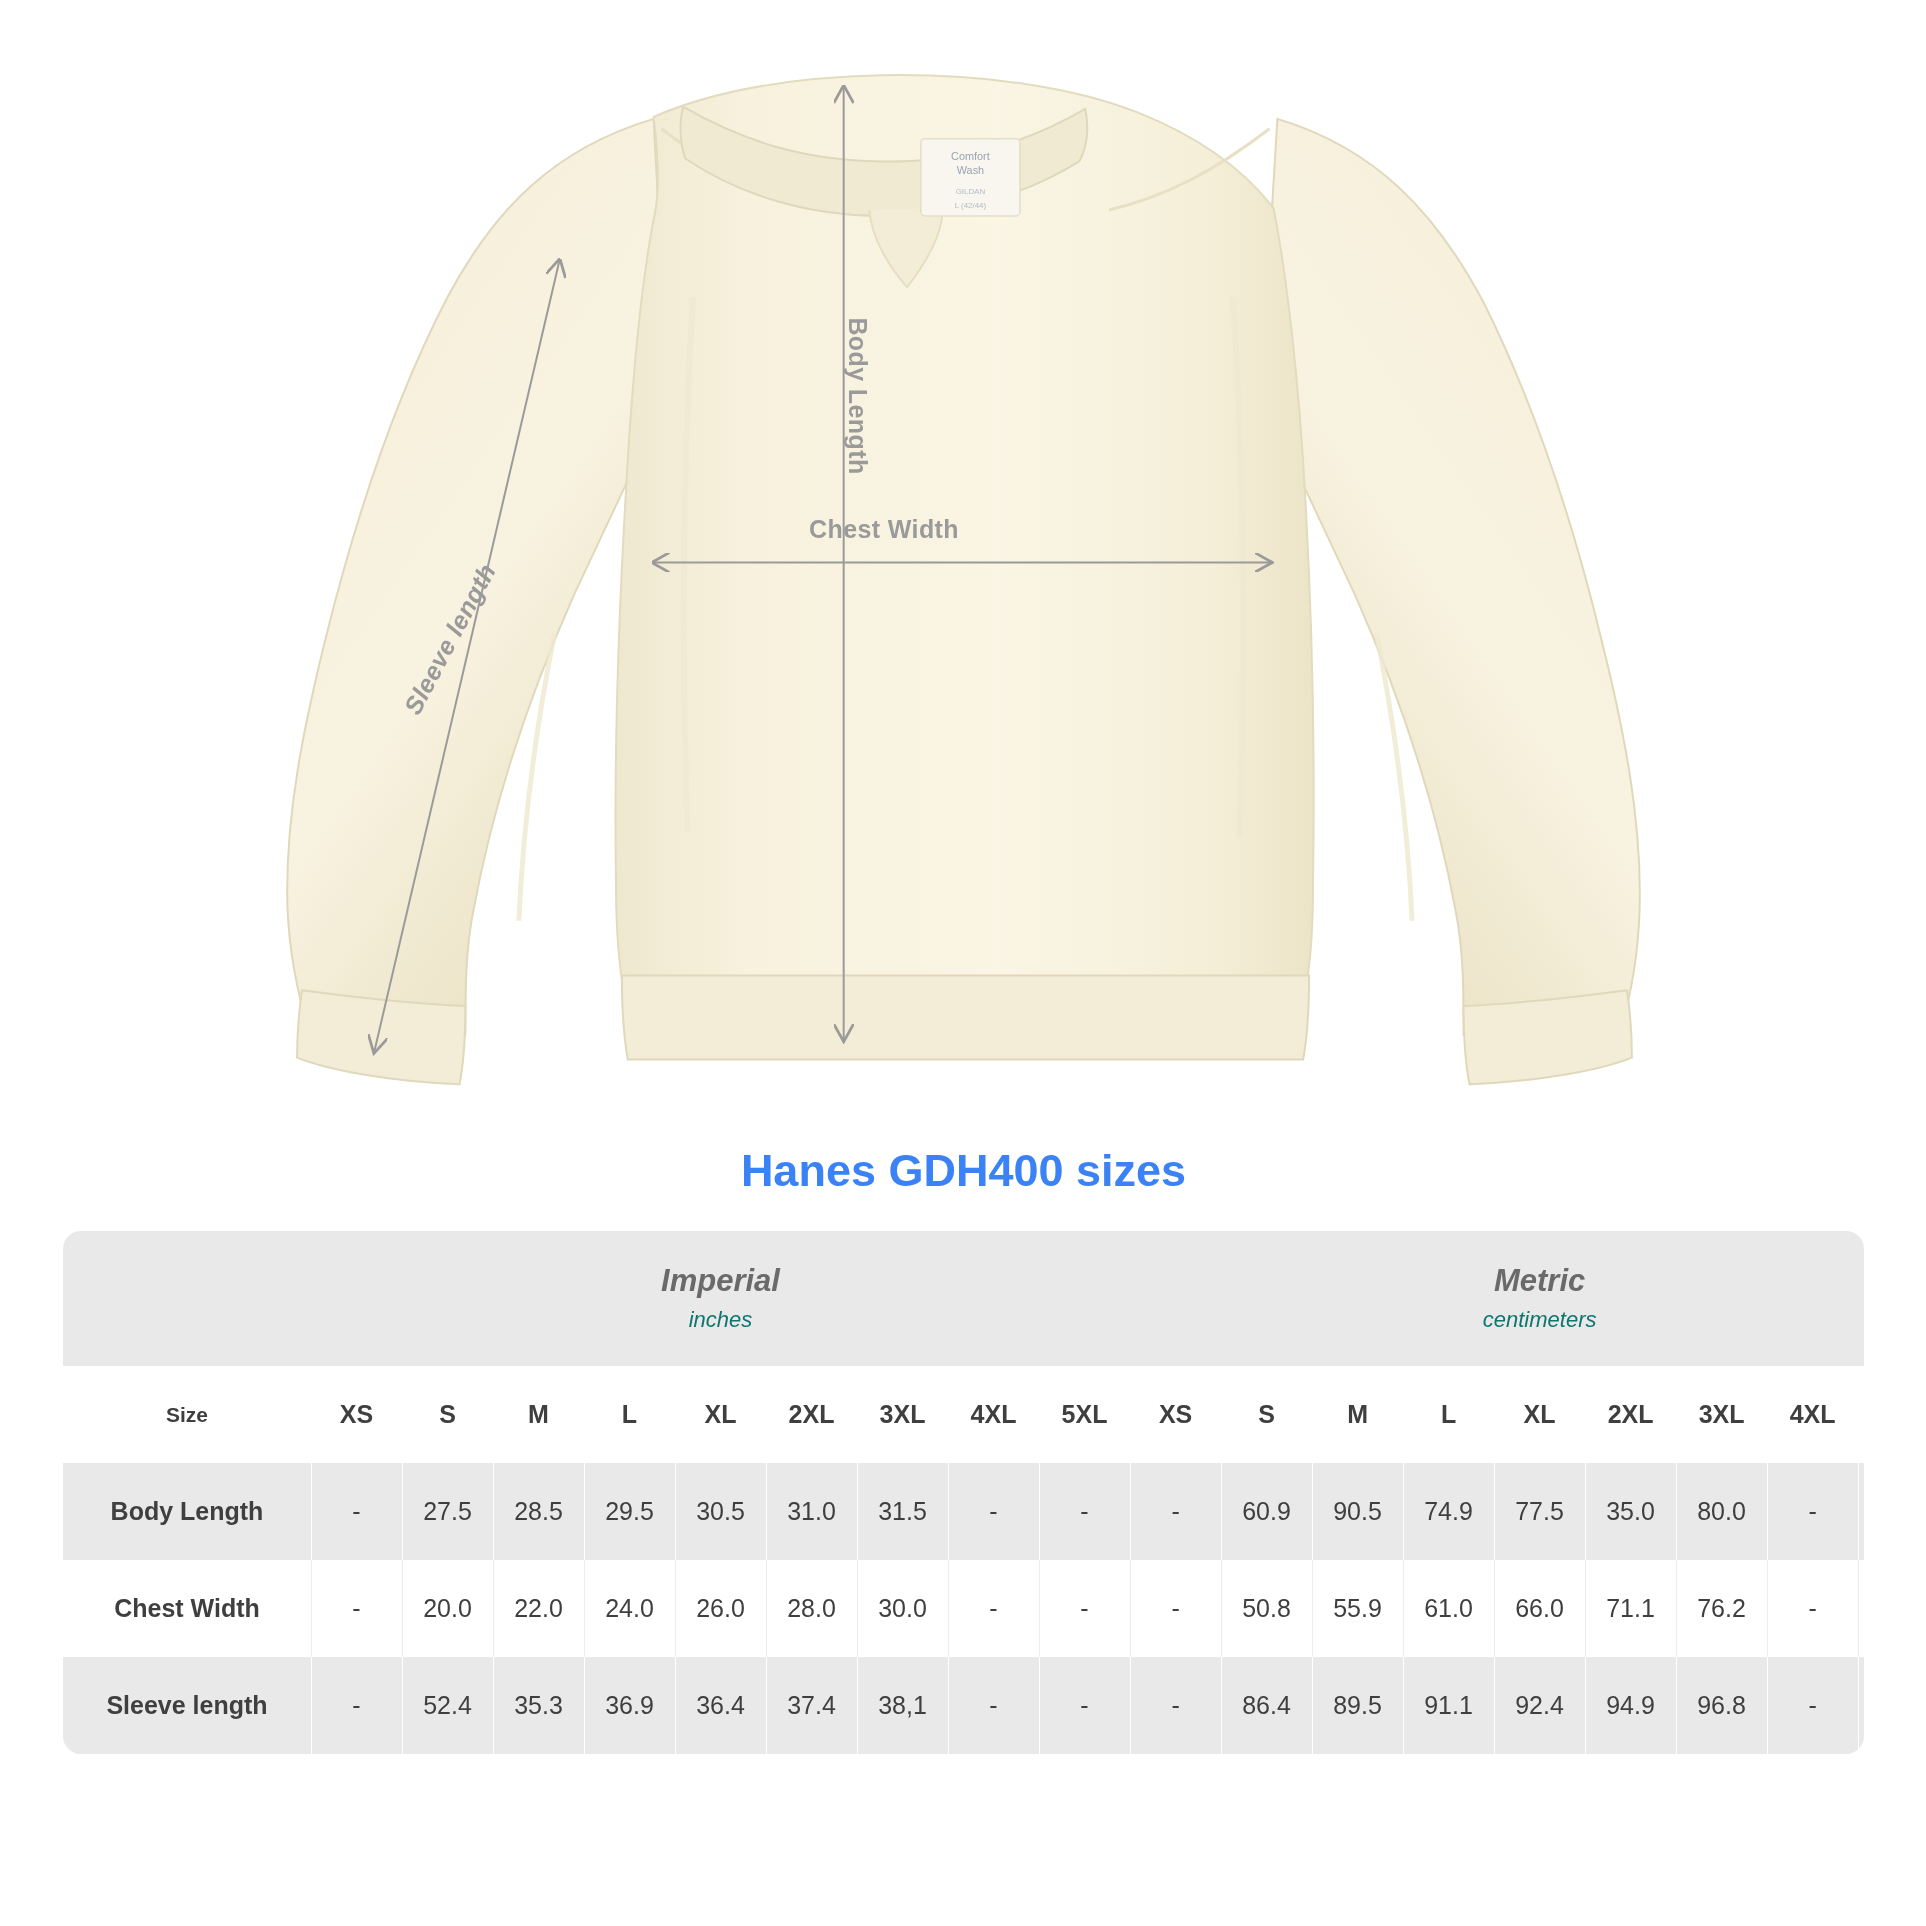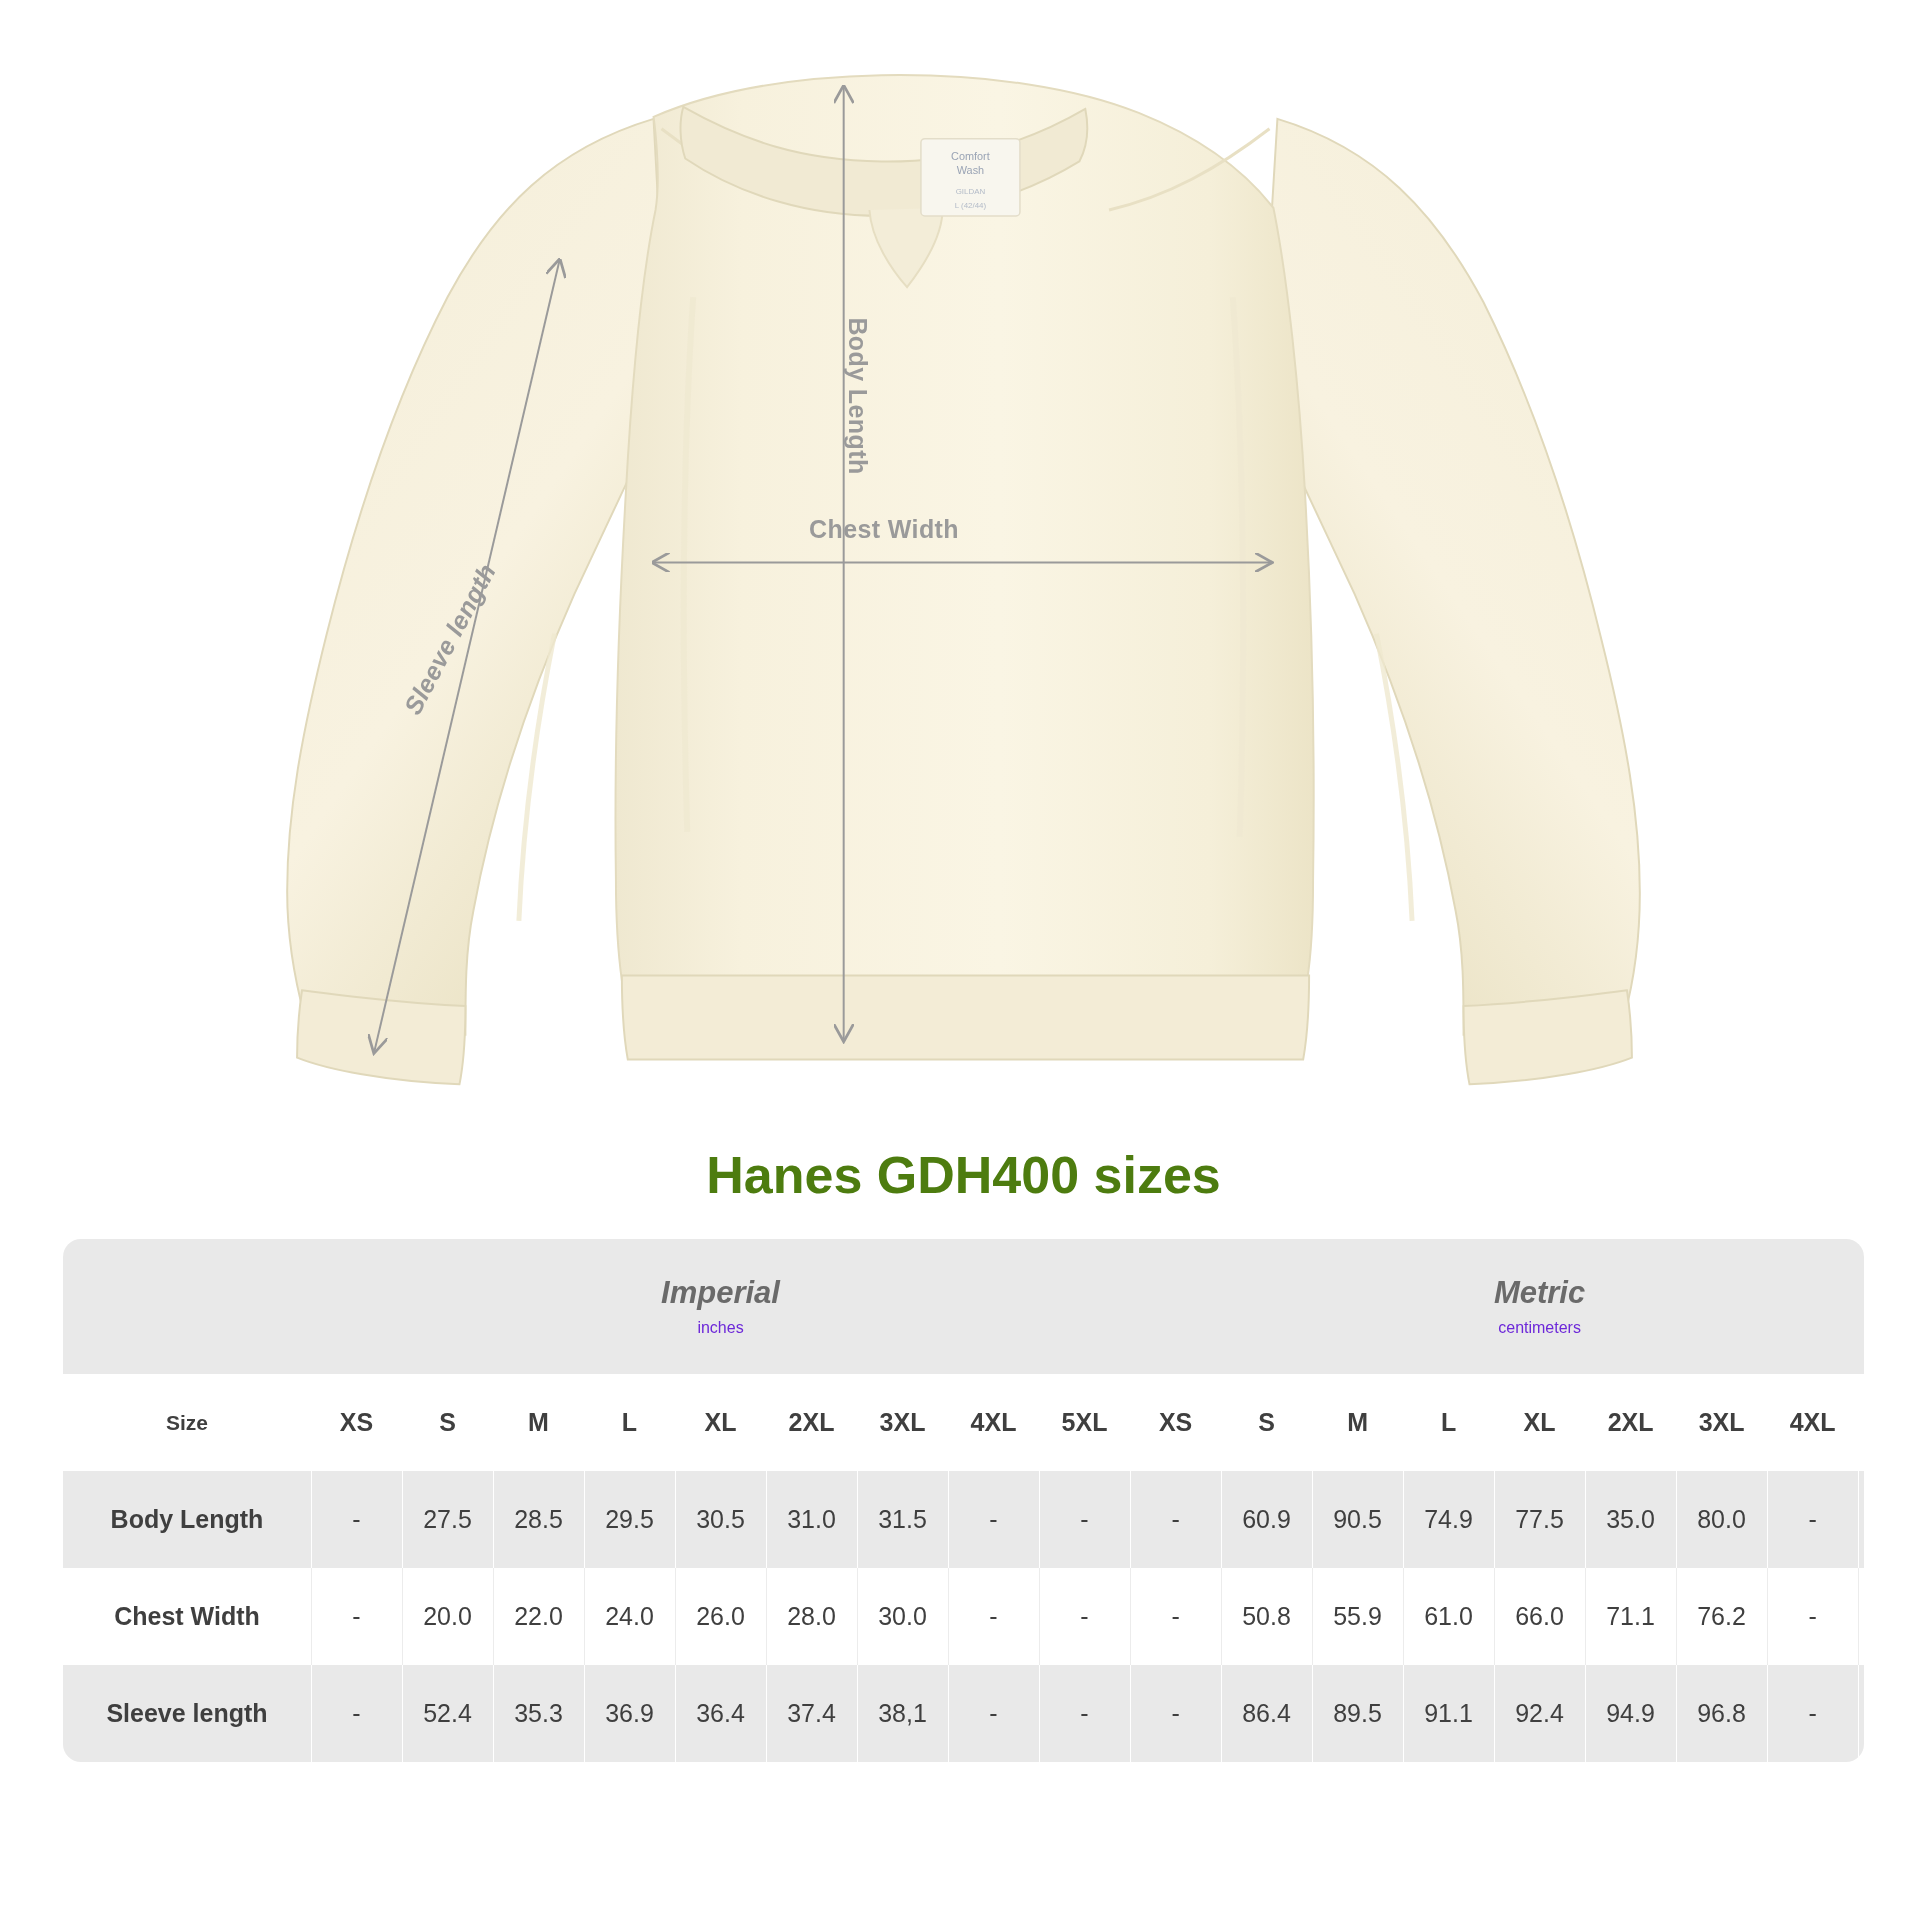--- a/index.html
+++ b/index.html
@@ -59,23 +59,23 @@
     left: 450px;
     top: 639px;
     font-size: 25px;
     font-style: italic;
     transform: translate(-50%, -50%) rotate(-62deg);
   }
 
   
   .chart-title {
     text-align: center;
-    font-size: 52px;
-    font-weight: bold;
-    color: #4d7c0f;
+    font-size: 45px;
+    font-weight: bold;
+    color: #3b82f6;
     margin-top: 26px;
   }
   .chart-note {
     text-align: center;
     font-size: 22px;
     font-style: italic;
     color: #6f6f6f;
     margin-top: 20px;
   }
 
@@ -104,22 +104,23 @@
     padding: 0;
   }
   .unit-name {
     font-size: 31px;
     font-weight: bold;
     font-style: italic;
     color: #6a6a6a;
     line-height: 1.1;
   }
   .unit-sub {
-    font-size: 16px;
-    color: #6d28d9;
+    font-size: 22px;
+    font-style: italic;
+    color: #0f766e;
     margin-top: 8px;
   }
   .unit-row td.corner { background: #e9e9e9; }
 
   
   .head-row td {
     background: #ffffff;
     height: 95px;
     font-weight: bold;
     color: #4a4a4a;

